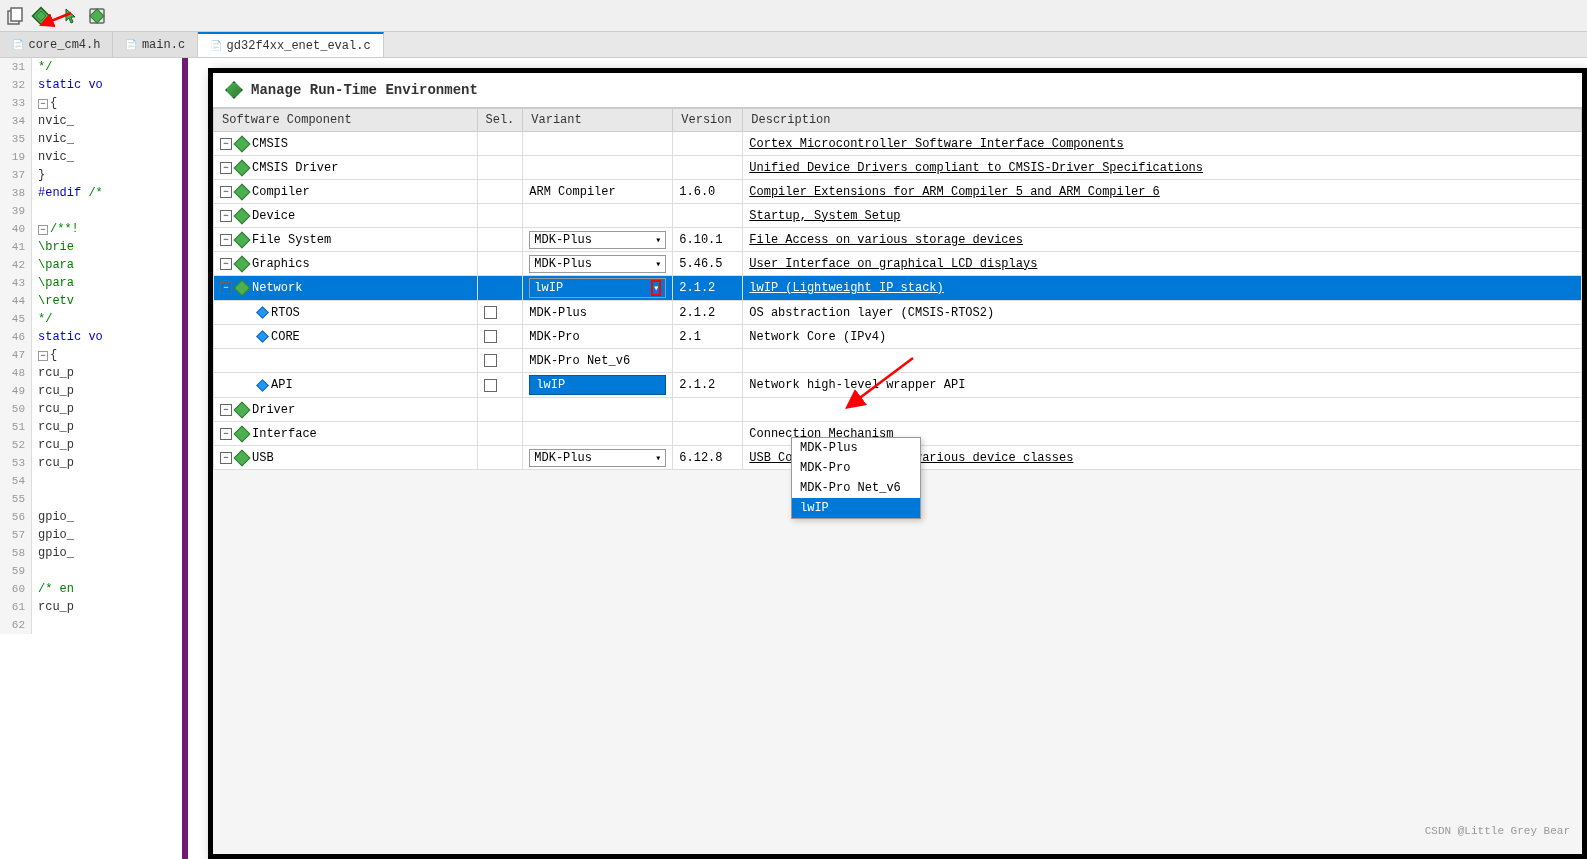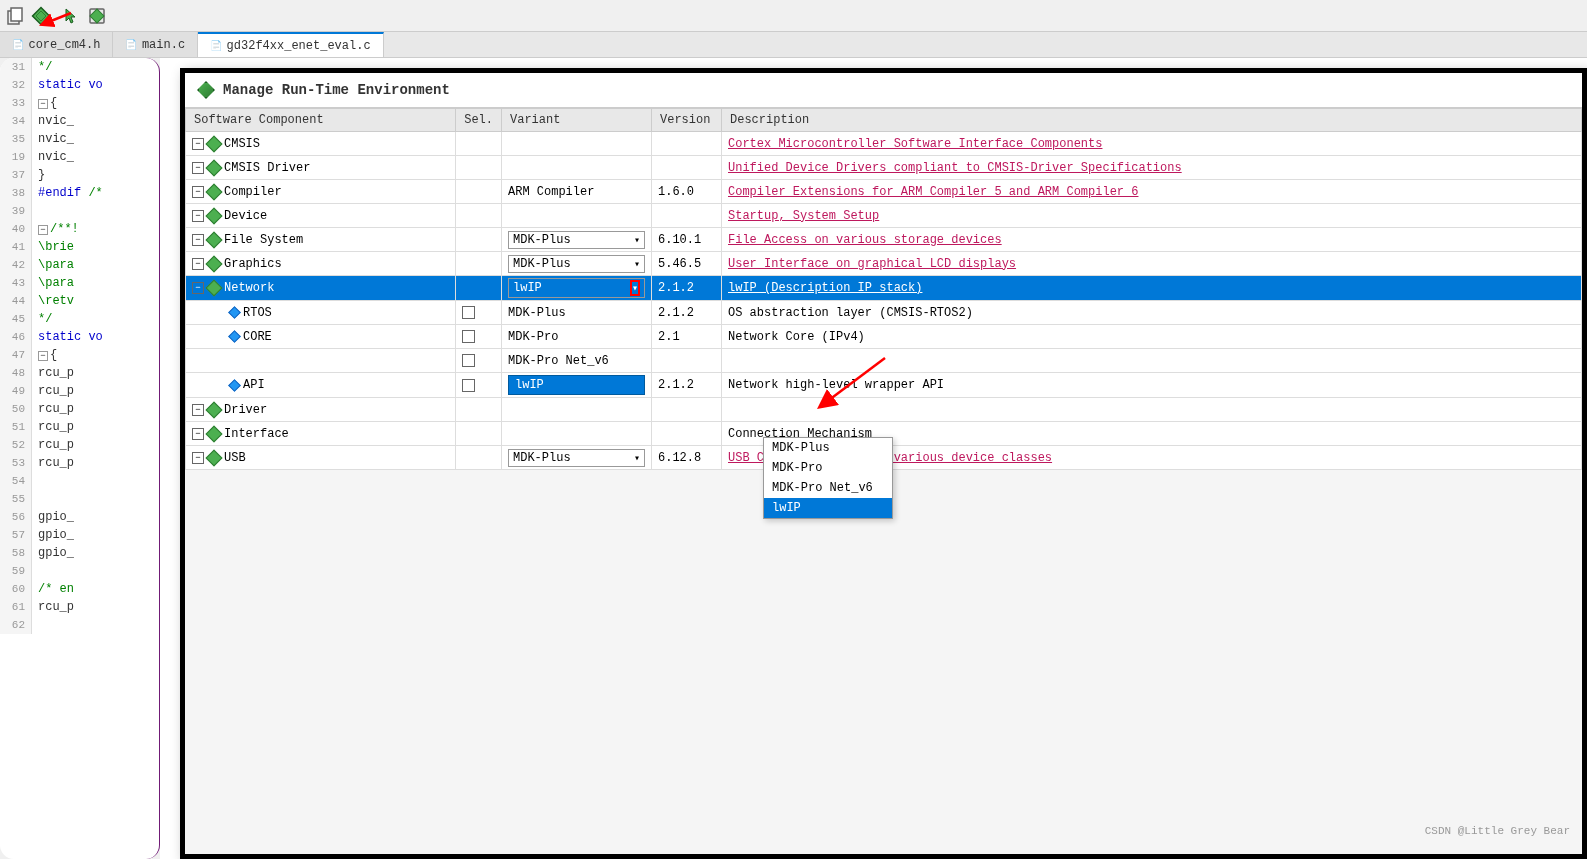--- a/index.html
+++ b/index.html
@@ -49,27 +49,26 @@
     }
 
     
     .main-layout {
       display: flex;
       height: calc(100vh - 58px);
     }
 
     
     .code-panel {
-      width: 160px;
+      width: 188px;
       background: #fff;
-      border-right: 1px solid #701a75;
+      border-right: 6px solid #701a75;
       overflow: hidden;
       font-size: 12px;
       color: #333;
-      border-radius: 14px;
     }
     .code-line {
       display: flex;
       height: 18px;
       line-height: 18px;
     }
     .line-num {
       width: 32px;
       text-align: right;
       padding-right: 6px;
@@ -201,21 +200,21 @@
       gap: 4px;
       min-width: 110px;
     }
     .dropdown-arrow {
       margin-left: auto;
       font-size: 10px;
     }
 
     
     .desc-link {
-      color: #be185d;
+      color: #000000;
       text-decoration: underline;
       cursor: pointer;
     }
 
     
     .cb {
       width: 13px; height: 13px;
       border: 1px solid #666;
       background: #fff;
       display: flex; align-items: center; justify-content: center;
@@ -562,21 +561,21 @@
                   </div>
                 </td>
                 <td style="text-align: center;"></td>
                 <td>
                   <div class="variant-select" style="background: rgb(0, 120, 215);">
                     <span style="color: rgb(255, 255, 255);">lwIP</span>
                     <span class="dropdown-arrow" style="color: rgb(255, 255, 255); border: 2px solid red;">▾</span>
                   </div>
                 </td>
                 <td style="color: rgb(255, 255, 255);">2.1.2</td>
-                <td><span class="desc-link" style="color: rgb(255, 255, 255);">lwIP (Description IP stack)</span></td>
+                <td><span class="desc-link" style="color: rgb(255, 255, 255);">lwIP (Lightweight IP stack)</span></td>
               </tr>
               <tr>
                 <td>
                   <div class="tree-item" style="padding-left: 20px;">
                     <div style="width: 14px;"></div>
                     <div class="diamond-icon small"></div>
                     <span>RTOS</span>
                   </div>
                 </td>
                 <td style="text-align: center;">

